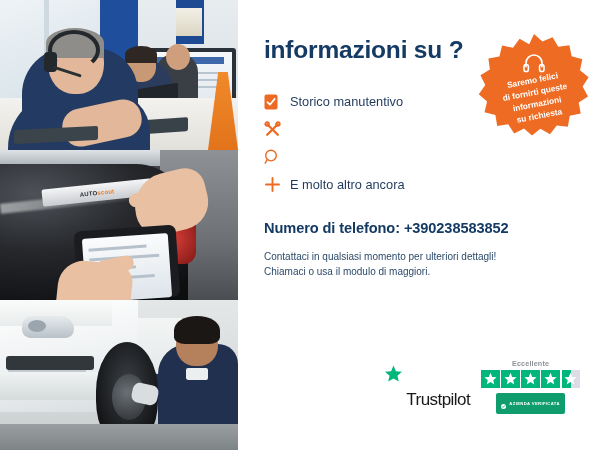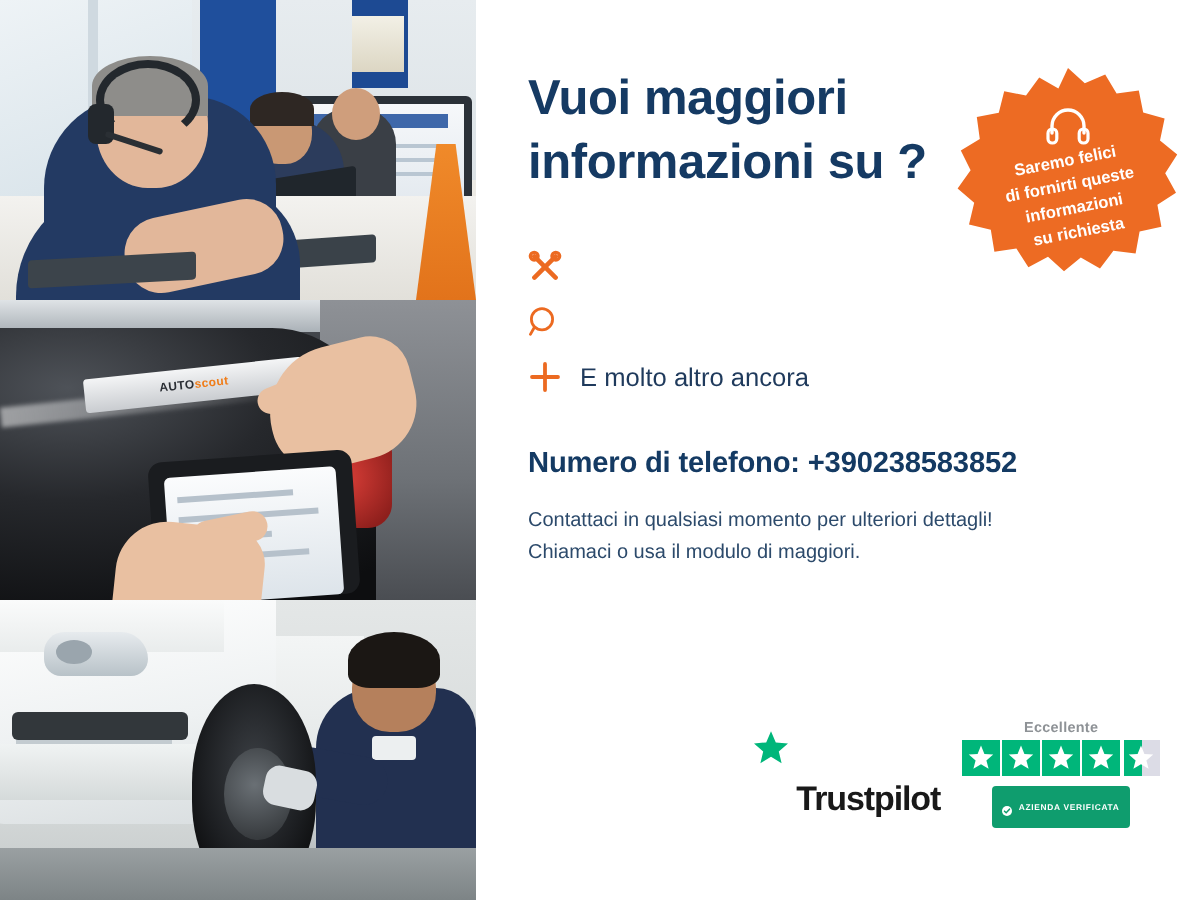--- a/index.html
+++ b/index.html
@@ -155,21 +155,21 @@
   .feature { display:flex; align-items:center; height:27.5px; }
   .feature .ico { width:26px; flex:none; display:flex; align-items:center; justify-content:flex-start; color:#ec6a21; }
   .feature .txt { color:#1f3a5c; font-size:12.8px; font-weight:400; }
 
   .phone { margin-top:22px; color:#143a63; font-size:14.6px; font-weight:700; letter-spacing:-.1px; }
   .sub { margin-top:13px; color:#2c4a6b; font-size:10px; line-height:1.55; }
 
   
   .tp-wrap { position:absolute; right:20px; bottom:36px; display:flex; align-items:flex-end; gap:11px; }
   .tp-logo { display:flex; align-items:center; gap:3px; padding-bottom:4px; }
-  .tp-logo .name { color:#191919; font-size:17px; font-weight:700; letter-spacing:-.55px;margin-top:48px; }
+  .tp-logo .name { color:#191919; font-size:17px; font-weight:400; letter-spacing:-.55px;margin-top:48px; }
   .tp-rating { display:flex; flex-direction:column; align-items:center; gap:2px; }
   .tp-rating .excellent { color:#8e9296; font-size:7.2px; font-weight:600; letter-spacing:.15px;text-align:center; }
   .tp-stars { display:flex; gap:1.6px; }
   .tp-stars .sq { width:18.5px; height:18.5px; background:#00b67a; display:flex;
                   align-items:center; justify-content:center; }
   .tp-stars .sq.half { background: linear-gradient(90deg,#00b67a 50%, #dcdce6 50%); }
   .tp-verified { margin-top:3px; background:#0f9d6e; border-radius:2px; padding:1.5px 5px;
                  display:flex; align-items:center; gap:3px; }
   .tp-verified .vtxt { color:#ffffff; font-size:4.2px; font-weight:700; letter-spacing:.35px; }
 
@@ -268,26 +268,34 @@
       <div class="rim"></div>
       <div class="glove"></div>
       <div class="lift"></div>
     </div>
 
   </div>
 
   <div class="content">
 
     <div class="heading">
-      <div>Vuoi maggiori</div>
       <div>informazioni su ?</div>
     </div>
 
     <div class="feature-list">
 
+      <div class="feature">
+        <span class="ico">
+          <svg width="14" height="16" viewBox="0 0 14 16">
+            <rect x="0.5" y="0.5" width="13" height="15" rx="2" fill="#EC6A21"></rect>
+            <path d="M3.4 8.2 L5.9 10.7 L10.7 4.9" stroke="#fff" stroke-width="1.7" fill="none" stroke-linecap="round" stroke-linejoin="round"></path>
+          </svg>
+        </span>
+        <span class="txt">Storico manutentivo</span>
+      </div>
 
       <div class="feature">
         <span class="ico">
           <svg width="17" height="17" viewBox="0 0 17 17">
             <g stroke="#EC6A21" stroke-width="2.3" stroke-linecap="round">
               <line x1="3.2" y1="3.2" x2="13.8" y2="13.8"></line>
               <line x1="13.8" y1="3.2" x2="3.2" y2="13.8"></line>
             </g>
             <circle cx="3.1" cy="3.1" r="1.9" fill="none" stroke="#EC6A21" stroke-width="1.7"></circle>
             <circle cx="13.9" cy="3.1" r="1.9" fill="none" stroke="#EC6A21" stroke-width="1.7"></circle>

